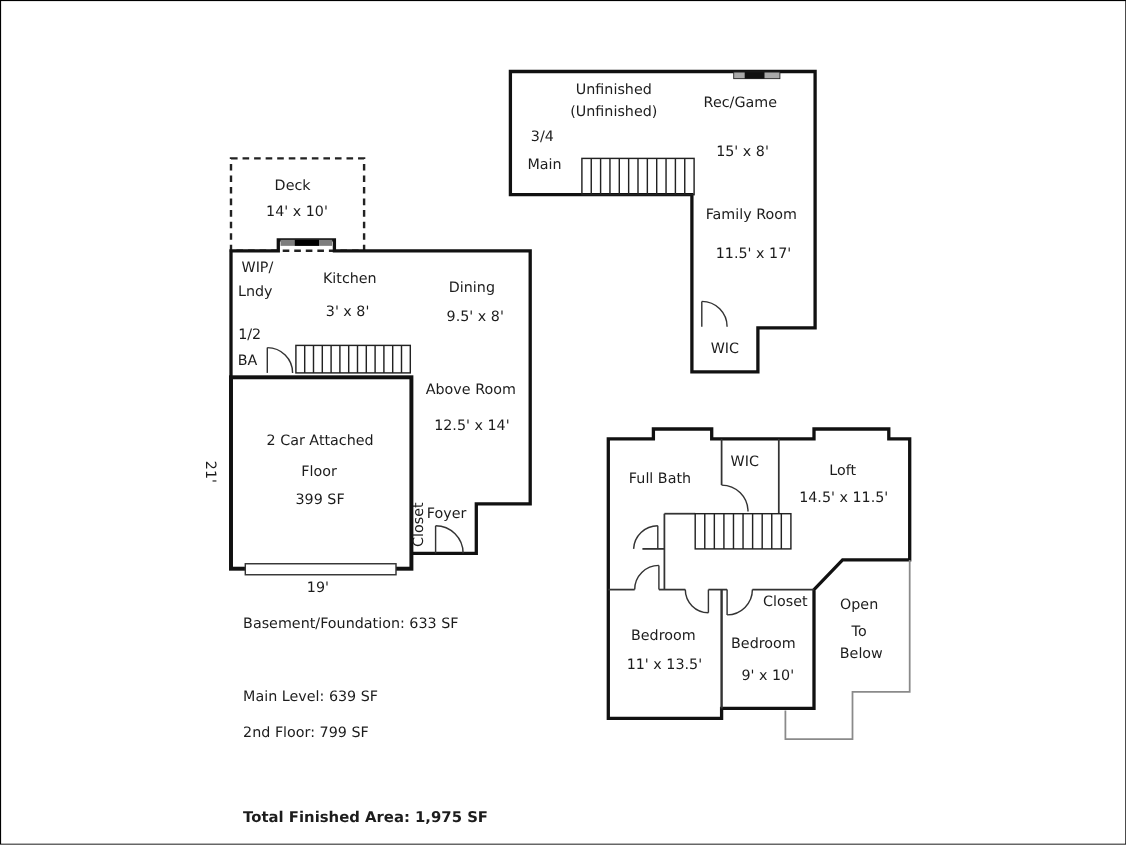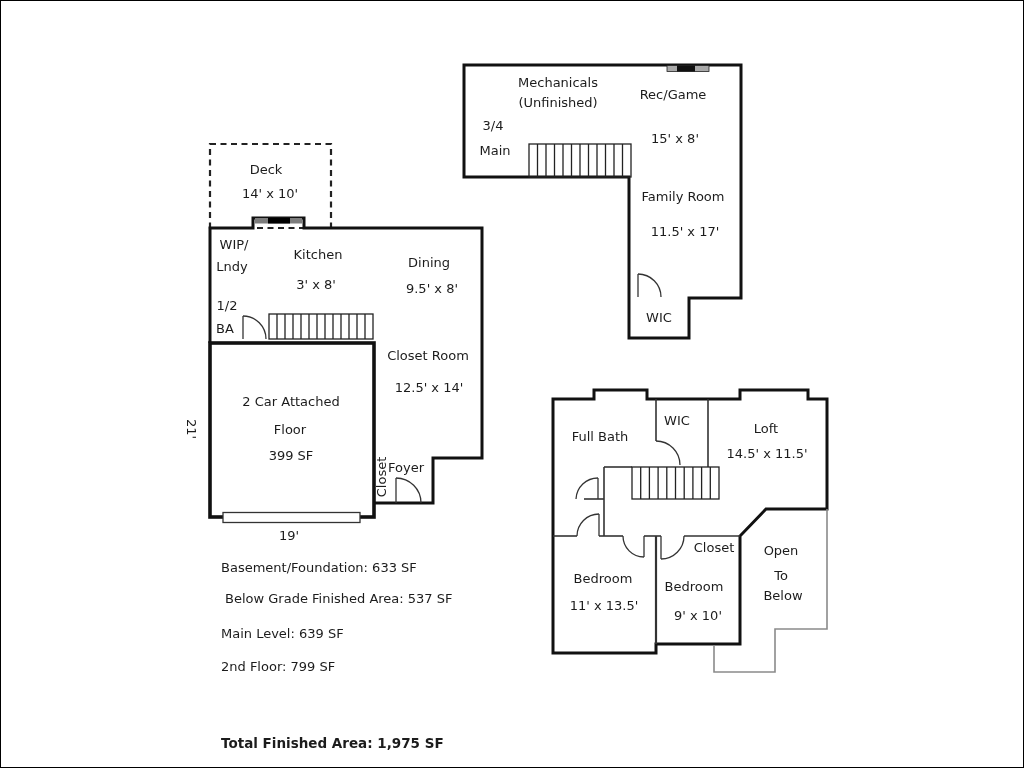--- a/index.html
+++ b/index.html
@@ -110,41 +110,41 @@
 
         <path d="M660,535 V558"></path>
         <path d="M660,558 A23,23 0 0 0 683,535"></path>
 
         <path d="M655,440 A24,24 0 0 1 679,464"></path>
       </g>
     </g>
   </svg>
 
 
-  <div class="lbl" style="left:557px;top:81px">Mechanicals</div>
+  <div class="lbl" style="left:557px;top:81px">Unfinished</div>
   <div class="lbl" style="left:557px;top:101px">(Unfinished)</div>
   <div class="lbl" style="left:672px;top:93px">Rec/Game</div>
   <div class="lbl" style="left:674px;top:137px">15' x 8'</div>
   <div class="lbl" style="left:492px;top:124px">3/4</div>
   <div class="lbl" style="left:494px;top:149px">Main</div>
   <div class="lbl" style="left:682px;top:195px">Family Room</div>
   <div class="lbl" style="left:684px;top:230px">11.5' x 17'</div>
   <div class="lbl" style="left:658px;top:316px">WIC</div>
 
   <div class="lbl" style="left:265px;top:168px">Deck</div>
   <div class="lbl" style="left:269px;top:192px">14' x 10'</div>
   <div class="lbl" style="left:233px;top:243px">WIP/</div>
   <div class="lbl" style="left:231px;top:265px">Lndy</div>
   <div class="lbl" style="left:317px;top:253px">Kitchen</div>
   <div class="lbl" style="left:315px;top:283px">3' x 8'</div>
   <div class="lbl" style="left:428px;top:261px">Dining</div>
   <div class="lbl" style="left:431px;top:287px">9.5' x 8'</div>
   <div class="lbl" style="left:226px;top:304px">1/2</div>
   <div class="lbl" style="left:224px;top:327px">BA</div>
-  <div class="lbl" style="left:427px;top:354px">Closet Room</div>
+  <div class="lbl" style="left:427px;top:354px">Above Room</div>
   <div class="lbl" style="left:428px;top:386px">12.5' x 14'</div>
   <div class="lbl" style="left:290px;top:400px">2 Car Attached</div>
   <div class="lbl" style="left:289px;top:428px">Floor</div>
   <div class="lbl" style="left:290px;top:454px">399 SF</div>
   <div class="lbl rotcw" style="left:190px;top:428px">21'</div>
   <div class="lbl" style="left:288px;top:534px">19'</div>
   <div class="lbl rotccw" style="left:380px;top:476px">Closet</div>
   <div class="lbl" style="left:405px;top:466px">Foyer</div>
 
   <div class="lbl" style="left:599px;top:435px">Full Bath</div>
@@ -154,18 +154,17 @@
   <div class="lbl" style="left:602px;top:577px">Bedroom</div>
   <div class="lbl" style="left:603px;top:604px">11' x 13.5'</div>
   <div class="lbl" style="left:693px;top:585px">Bedroom</div>
   <div class="lbl" style="left:697px;top:614px">9' x 10'</div>
   <div class="lbl" style="left:713px;top:546px">Closet</div>
   <div class="lbl" style="left:780px;top:549px">Open</div>
   <div class="lbl" style="left:780px;top:574px">To</div>
   <div class="lbl" style="left:782px;top:594px">Below</div>
 
   <div class="sum" style="left:220px;top:559px">Basement/Foundation: 633 SF</div>
-  <div class="sum" style="left:224px;top:590px">Below Grade Finished Area: 537 SF</div>
   <div class="sum" style="left:220px;top:625px">Main Level: 639 SF</div>
   <div class="sum" style="left:220px;top:658px">2nd Floor: 799 SF</div>
   <div class="sum sumb" style="left:220px;top:734px">Total Finished Area: 1,975 SF</div>
 
 </div>
 
 </body></html>

